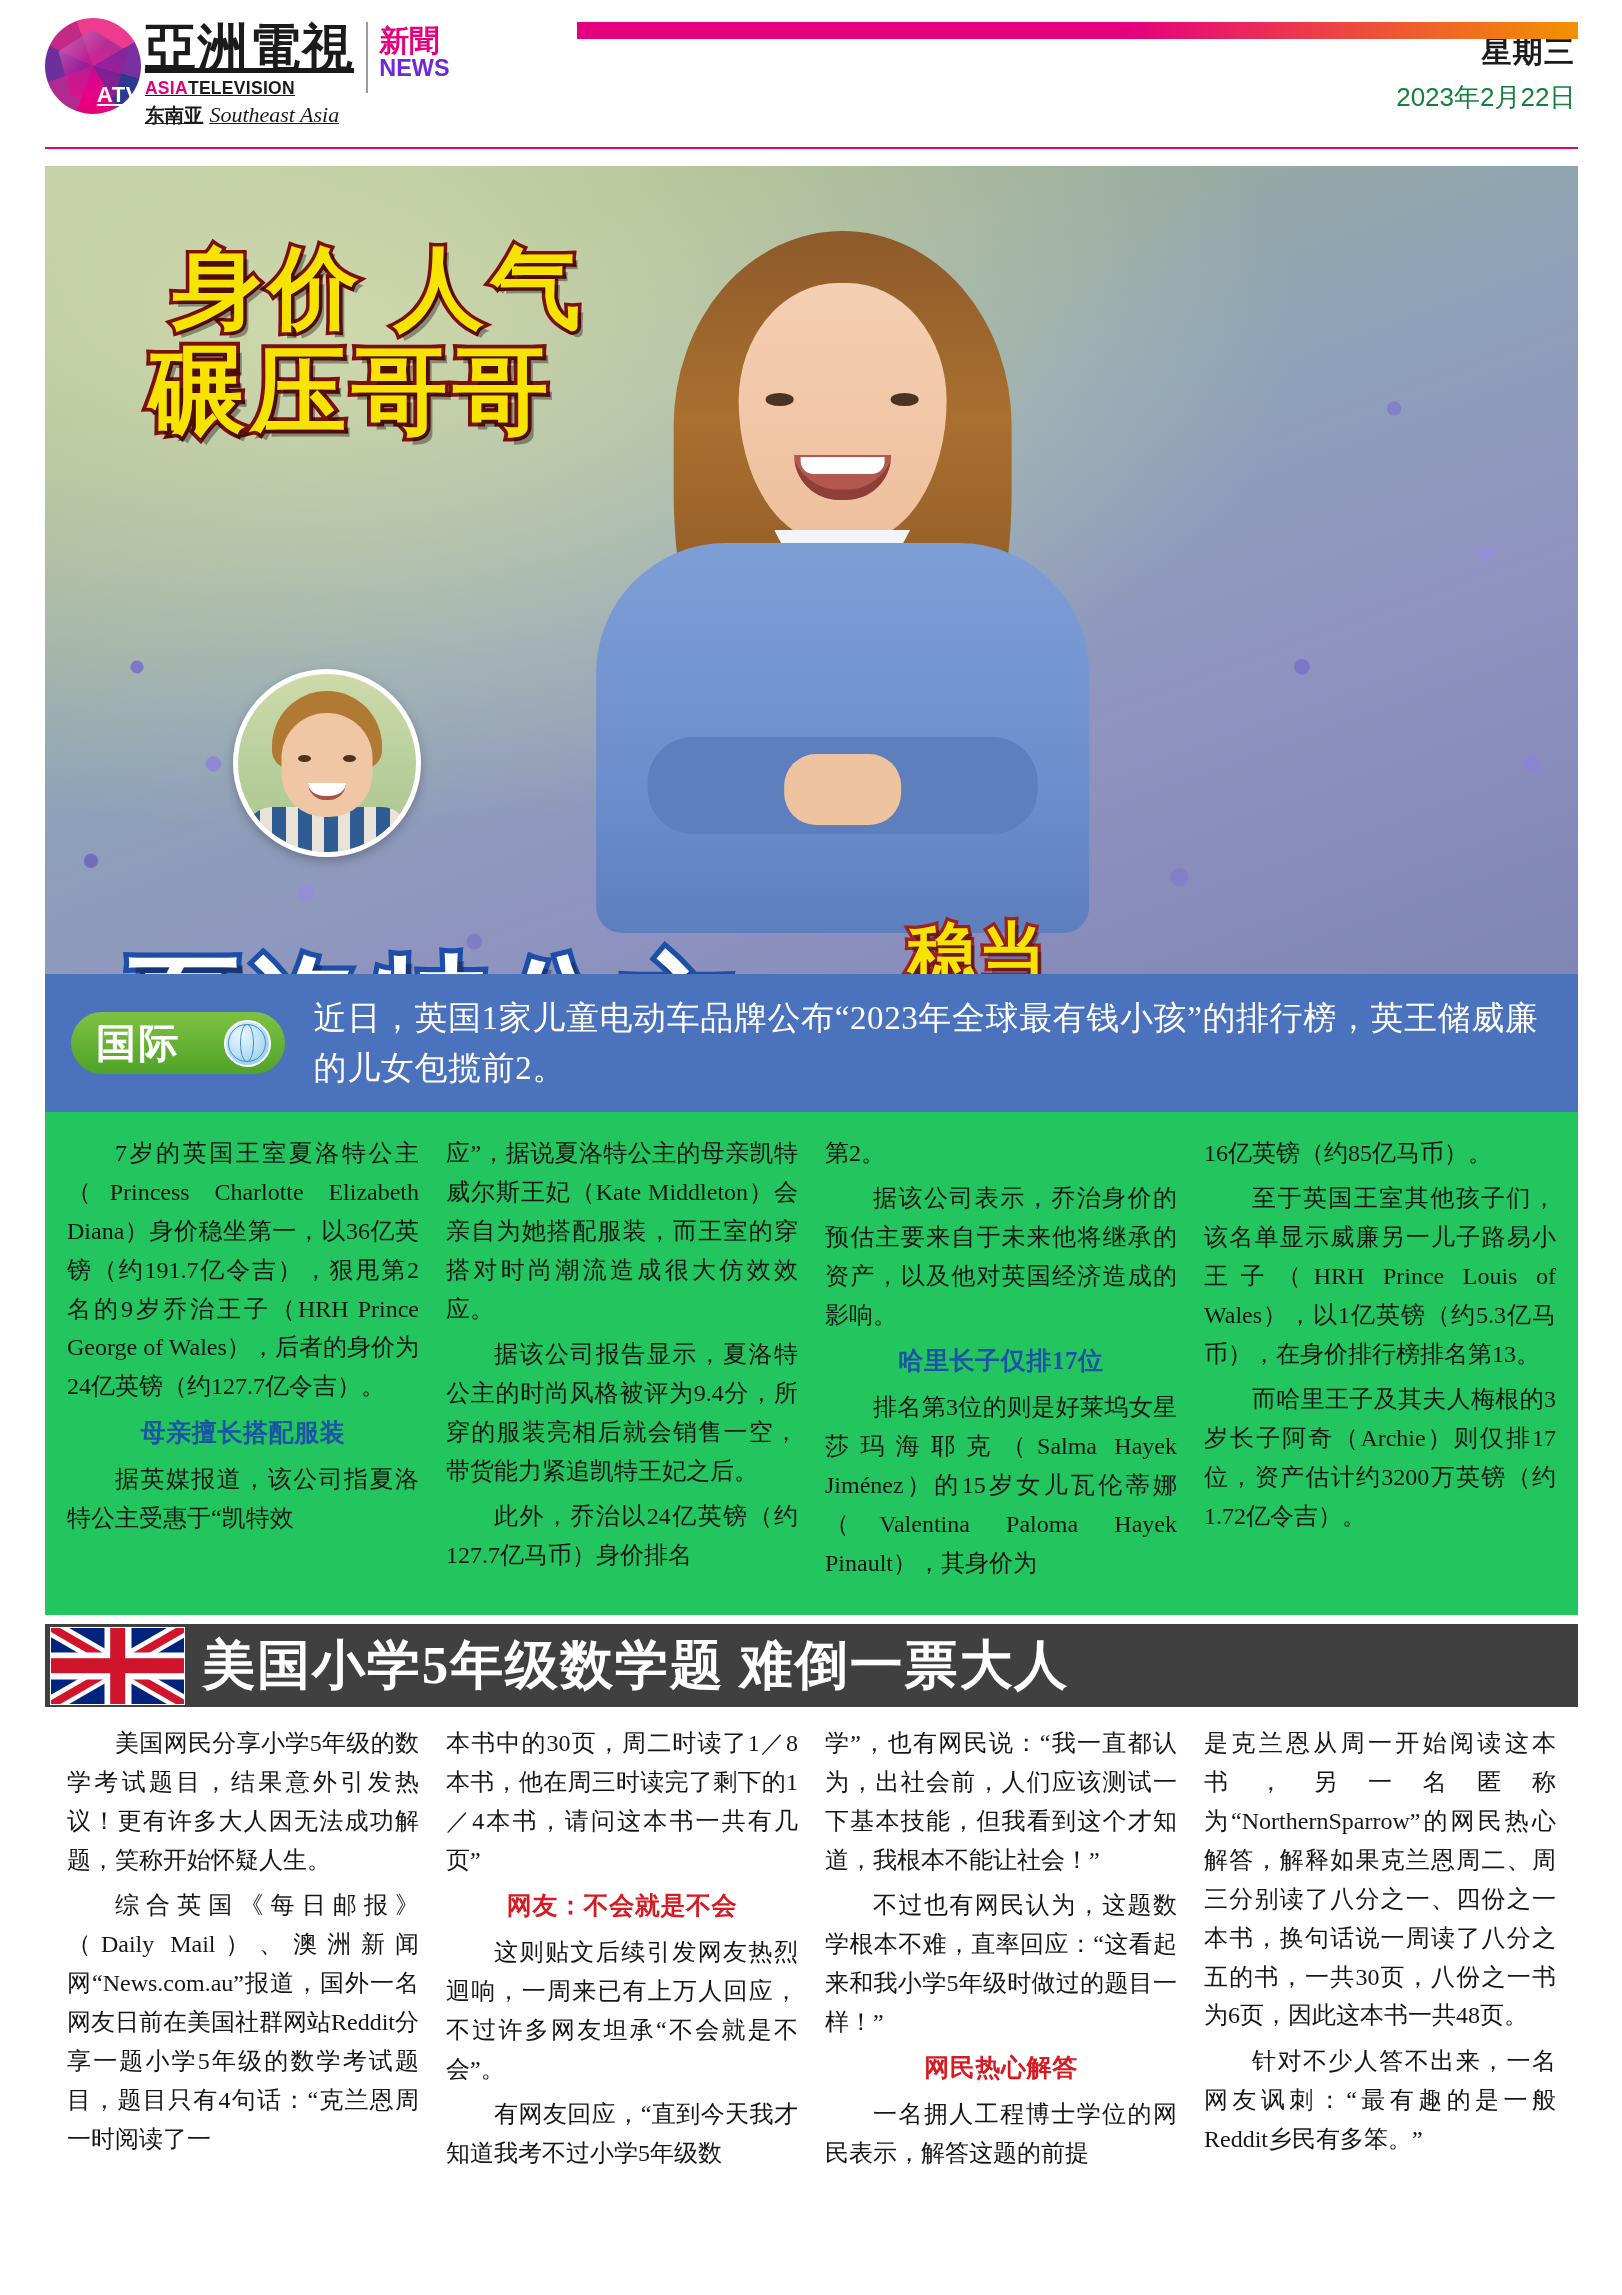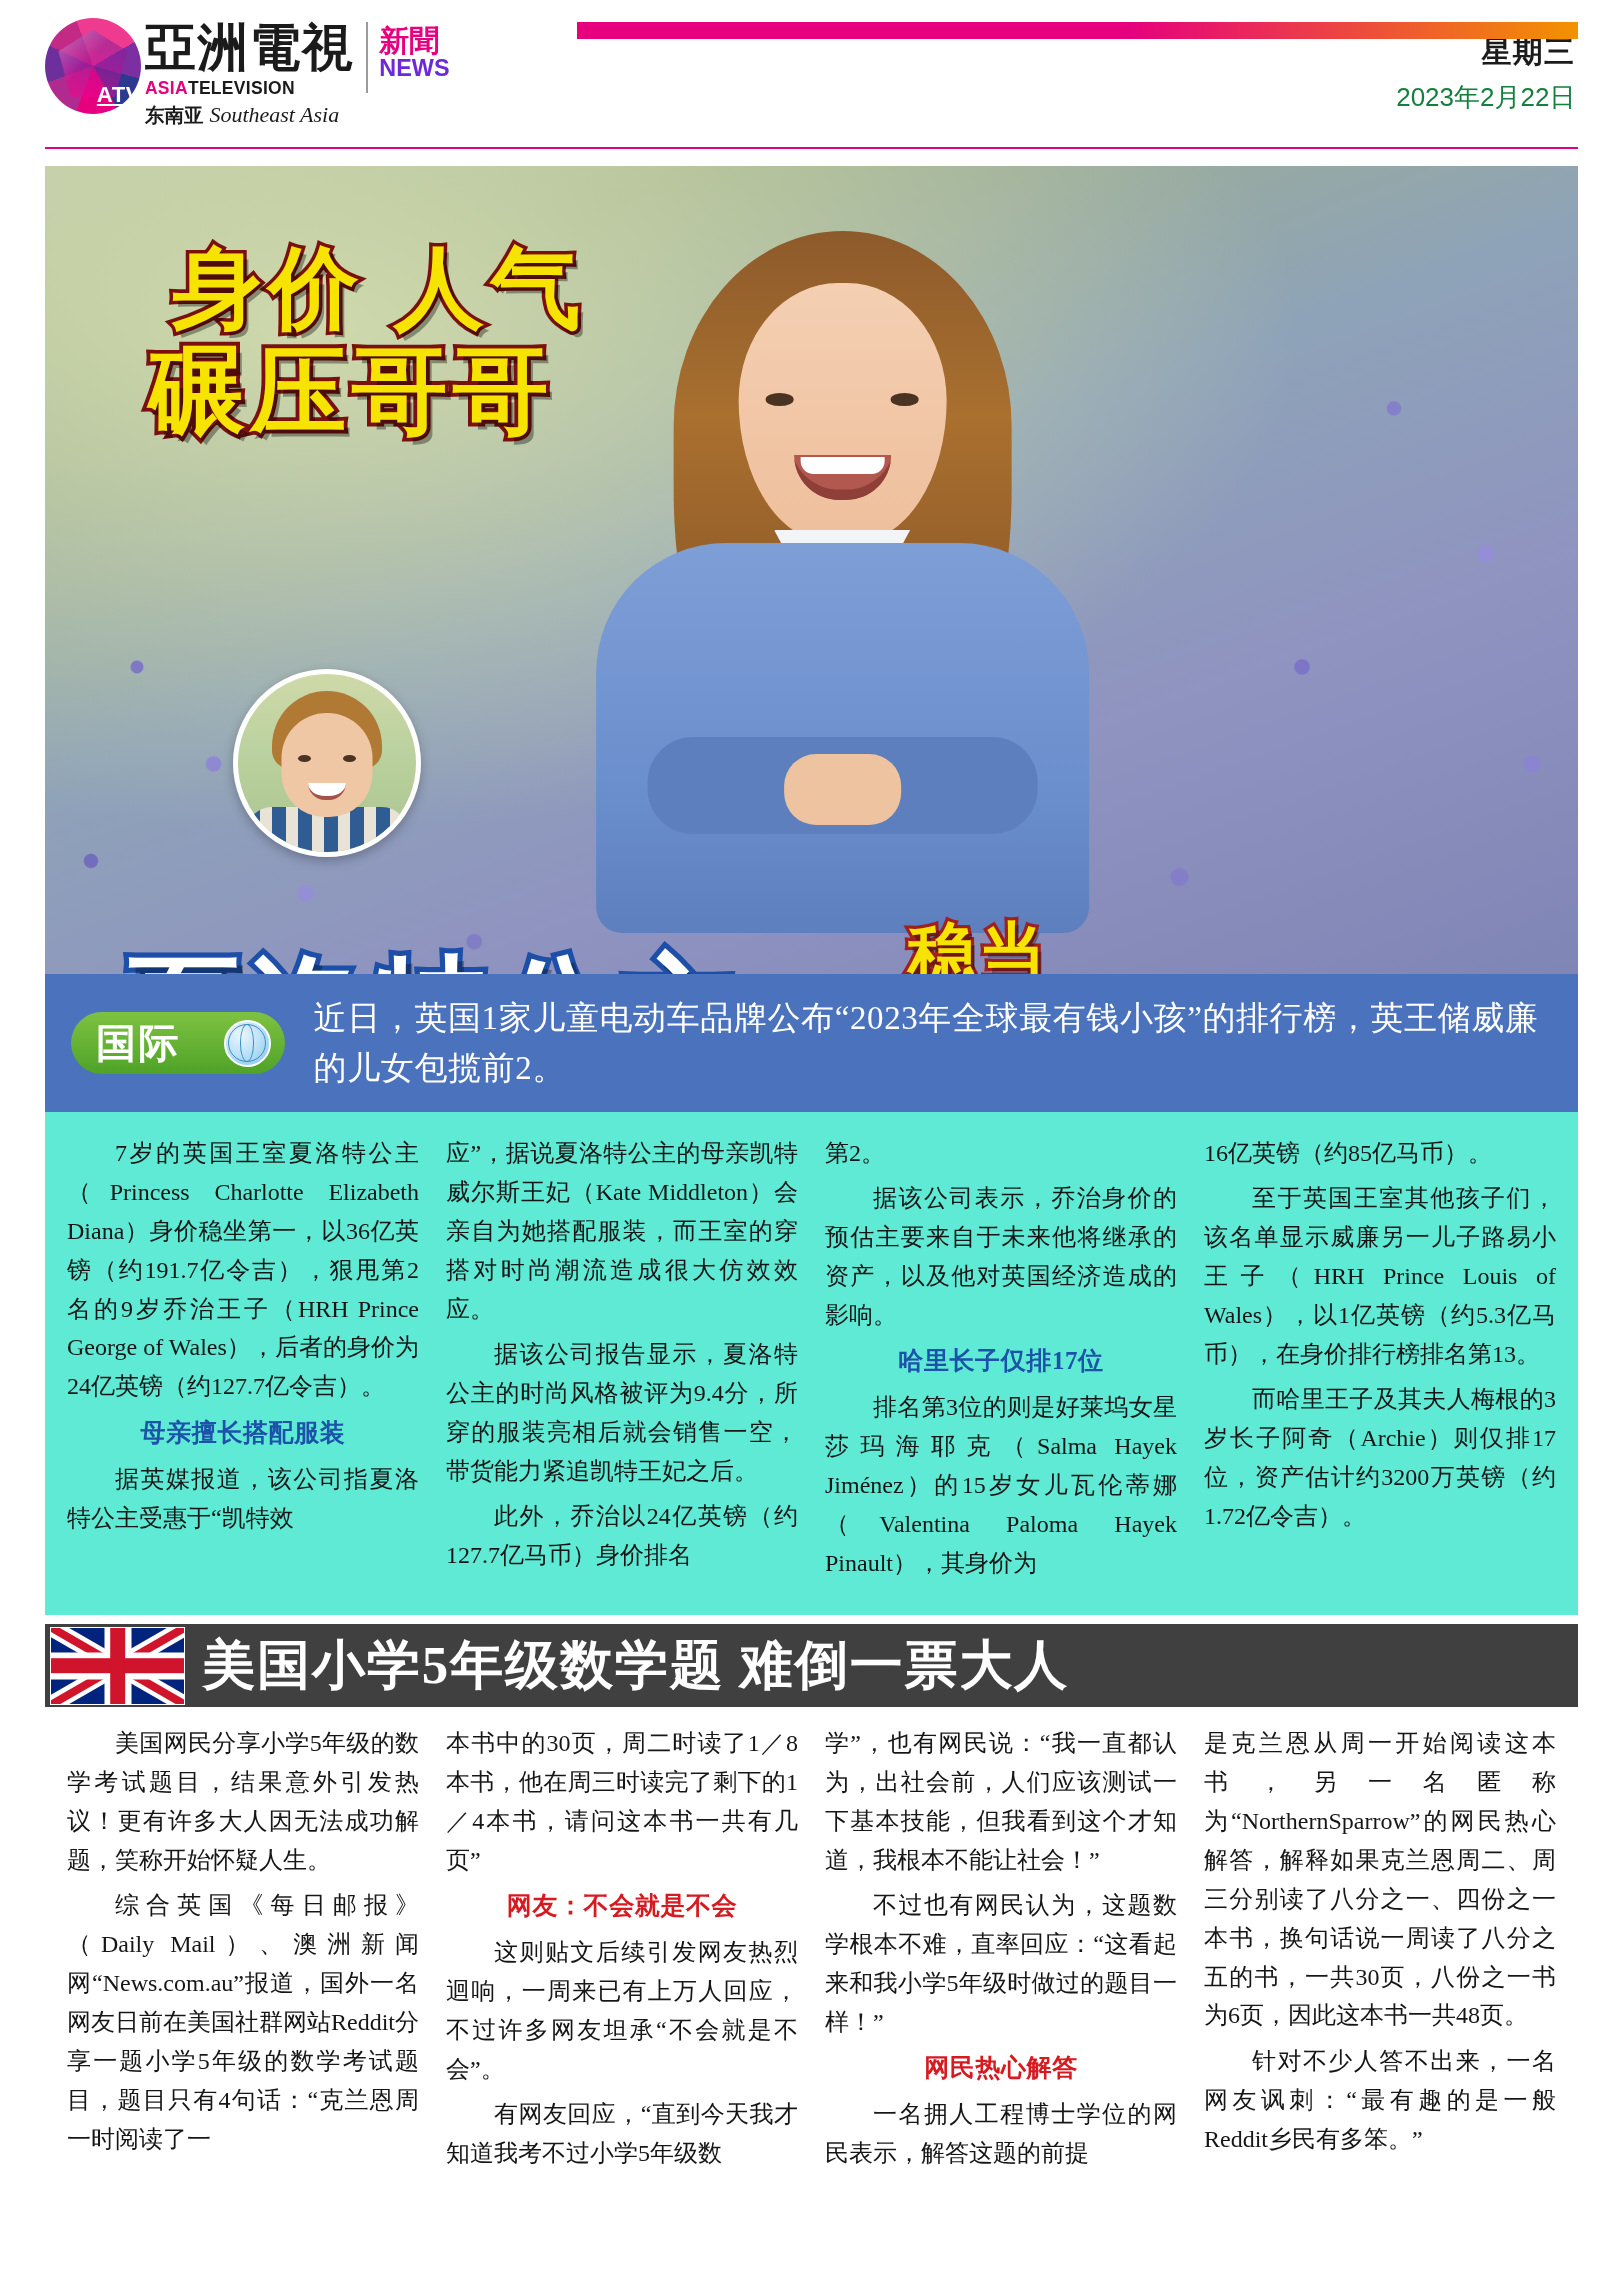--- a/index.html
+++ b/index.html
@@ -44,21 +44,21 @@
     background:
       linear-gradient(135deg, rgba(255,255,255,.35) 0%, rgba(255,255,255,0) 45%),
       linear-gradient(20deg, rgba(255,0,140,.6) 0%, rgba(90,40,160,.5) 100%);
     clip-path: polygon(50% 0%, 100% 32%, 82% 100%, 18% 100%, 0% 32%);
   }
   .atv-mark .atv-text {
     position: absolute; left: 0; right: 0; bottom: 6.5px;
     text-align: right; color: #fff; font-weight: 700; font-size: 22px;
     letter-spacing: 0.6px; font-family: "Liberation Sans", sans-serif; text-decoration: underline;
   }
-  .brand-block { margin-left: 3.9px; padding-top: 5.2px; }
+  .brand-block { margin-left: 3.9px; padding-top: 5.2px; text-decoration: underline; }
   .brand-cn {
     font-family: "Liberation Serif", serif;
     font-weight: 700; font-size: 51px; line-height: 1; color: #1b1b1b;
     letter-spacing: 1.3px;
   }
   .brand-en {
     font-size: 17.5px; letter-spacing: 0.3px; color: #1b1b1b; margin-top: 3.9px; font-weight: 600;
   }
   .brand-en .asia { color: #e6007e; font-weight: 700; }
   .brand-sea {
@@ -214,21 +214,21 @@
     border: 1.9px solid #3a8fc4;
   }
   .globe:after { inset: 2.6px 14.3px; }
   .lead-text {
     color: #ffffff; font-family: "Liberation Serif", serif; font-size: 33px; line-height: 1.52;
     letter-spacing: 0.6px;
   }
 
   
   .body-1 {
-    background: #5eead4; padding: 22px 22px 26px 22px;
+    background: #22c55e; padding: 22px 22px 26px 22px;
     display: grid; grid-template-columns: repeat(4, 1fr); column-gap: 27px;
   }
   .col { font-family: "Liberation Serif", serif; font-size: 24px; line-height: 1.62; text-align: justify; color: #161616; }
   .col p { margin: 0 0 6.5px 0; text-indent: 2em; }
   .col p.noindent { text-indent: 0; }
   .subhead {
     color: #1c52a8; font-weight: 700; font-size: 25px; text-align: center;
     margin: 10.4px 0 9px 0; letter-spacing: 0.6px; text-indent: 0 !important;
   }
 

